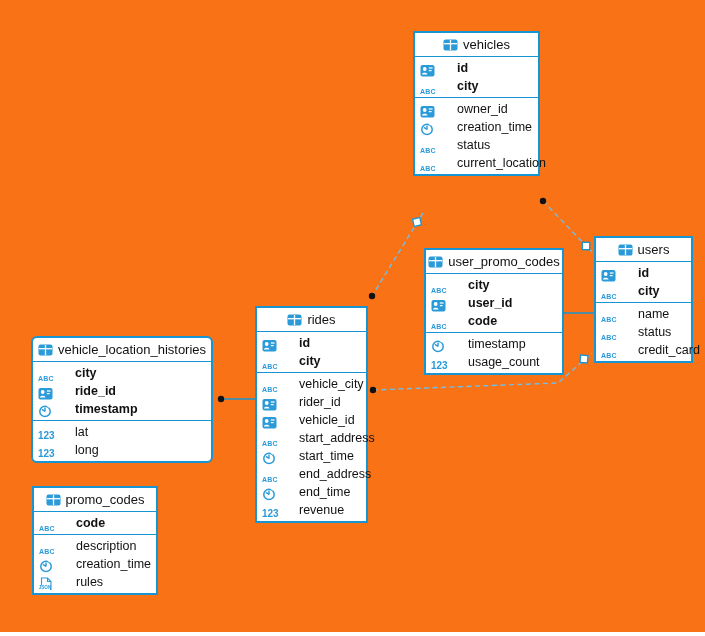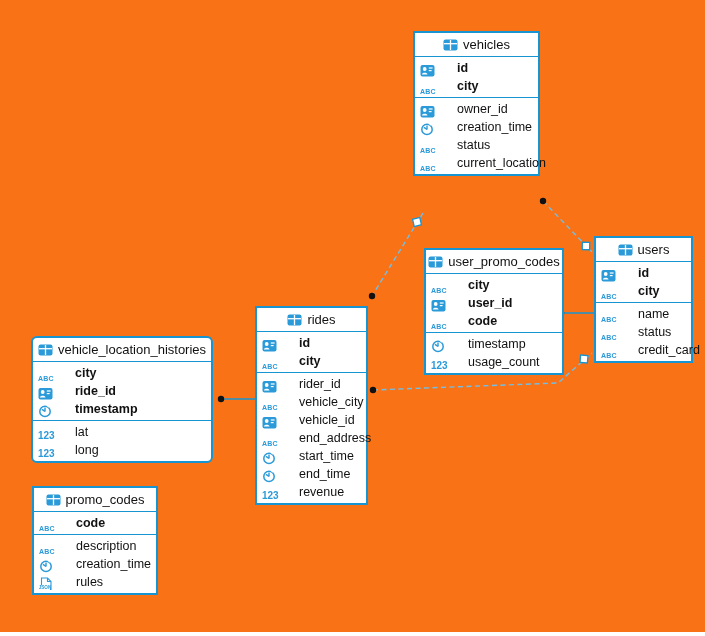--- a/index.html
+++ b/index.html
@@ -255,64 +255,70 @@
         <div class="trow bold">
           <span class="icn">
             <span class="glyph abc">ABC</span>
           </span>
           <span class="cname">city</span>
         </div>
       </div>
       <div class="tsec">
         <div class="trow">
           <span class="icn">
+            <span class="glyph abc">ABC</span>
+          </span>
+          <span class="cname">vehicle_city</span>
+        </div>
+        <div class="trow">
+          <span class="icn">
             <svg width="15" height="13" viewBox="0 0 15 13">
               <rect x="0.5" y="1" width="14" height="11.5" rx="2" fill="#2b9ad9"></rect>
               <circle cx="4.7" cy="5" r="1.9" fill="#fff"></circle>
               <path d="M1.9 10.6 C1.9 8.2 7.5 8.2 7.5 10.6 Z" fill="#fff"></path>
               <rect x="8.8" y="3.4" width="3.8" height="1.2" fill="#fff"></rect>
               <rect x="8.8" y="6" width="2.8" height="1.2" fill="#fff"></rect>
             </svg>
           </span>
           <span class="cname">rider_id</span>
         </div>
         <div class="trow">
           <span class="icn">
-            <span class="glyph abc">ABC</span>
-          </span>
-          <span class="cname">vehicle_city</span>
-        </div>
-        <div class="trow">
-          <span class="icn">
             <svg width="15" height="13" viewBox="0 0 15 13">
               <rect x="0.5" y="1" width="14" height="11.5" rx="2" fill="#2b9ad9"></rect>
               <circle cx="4.7" cy="5" r="1.9" fill="#fff"></circle>
               <path d="M1.9 10.6 C1.9 8.2 7.5 8.2 7.5 10.6 Z" fill="#fff"></path>
               <rect x="8.8" y="3.4" width="3.8" height="1.2" fill="#fff"></rect>
               <rect x="8.8" y="6" width="2.8" height="1.2" fill="#fff"></rect>
             </svg>
           </span>
           <span class="cname">vehicle_id</span>
         </div>
         <div class="trow">
           <span class="icn">
             <span class="glyph abc">ABC</span>
           </span>
+          <span class="cname">start_address</span>
+        </div>
+        <div class="trow">
+          <span class="icn">
+            <svg width="14" height="14" viewBox="0 0 14 14">
+              <circle cx="7" cy="7.4" r="5.2" fill="none" stroke="#2b9ad9" stroke-width="1.5"></circle>
+              <line x1="7" y1="7.4" x2="7" y2="3.6" stroke="#2b9ad9" stroke-width="1.4"></line>
+              <line x1="7" y1="7.4" x2="3.9" y2="5.4" stroke="#2b9ad9" stroke-width="1.4"></line>
+              <line x1="9.2" y1="1.4" x2="11.4" y2="3" stroke="#fff" stroke-width="1.6"></line>
+            </svg>
+          </span>
+          <span class="cname">start_time</span>
+        </div>
+        <div class="trow">
+          <span class="icn">
+            <span class="glyph abc">ABC</span>
+          </span>
           <span class="cname">end_address</span>
-        </div>
-        <div class="trow">
-          <span class="icn">
-            <svg width="14" height="14" viewBox="0 0 14 14">
-              <circle cx="7" cy="7.4" r="5.2" fill="none" stroke="#2b9ad9" stroke-width="1.5"></circle>
-              <line x1="7" y1="7.4" x2="7" y2="3.6" stroke="#2b9ad9" stroke-width="1.4"></line>
-              <line x1="7" y1="7.4" x2="3.9" y2="5.4" stroke="#2b9ad9" stroke-width="1.4"></line>
-              <line x1="9.2" y1="1.4" x2="11.4" y2="3" stroke="#fff" stroke-width="1.6"></line>
-            </svg>
-          </span>
-          <span class="cname">start_time</span>
         </div>
         <div class="trow">
           <span class="icn">
             <svg width="14" height="14" viewBox="0 0 14 14">
               <circle cx="7" cy="7.4" r="5.2" fill="none" stroke="#2b9ad9" stroke-width="1.5"></circle>
               <line x1="7" y1="7.4" x2="7" y2="3.6" stroke="#2b9ad9" stroke-width="1.4"></line>
               <line x1="7" y1="7.4" x2="3.9" y2="5.4" stroke="#2b9ad9" stroke-width="1.4"></line>
               <line x1="9.2" y1="1.4" x2="11.4" y2="3" stroke="#fff" stroke-width="1.6"></line>
             </svg>
           </span>

